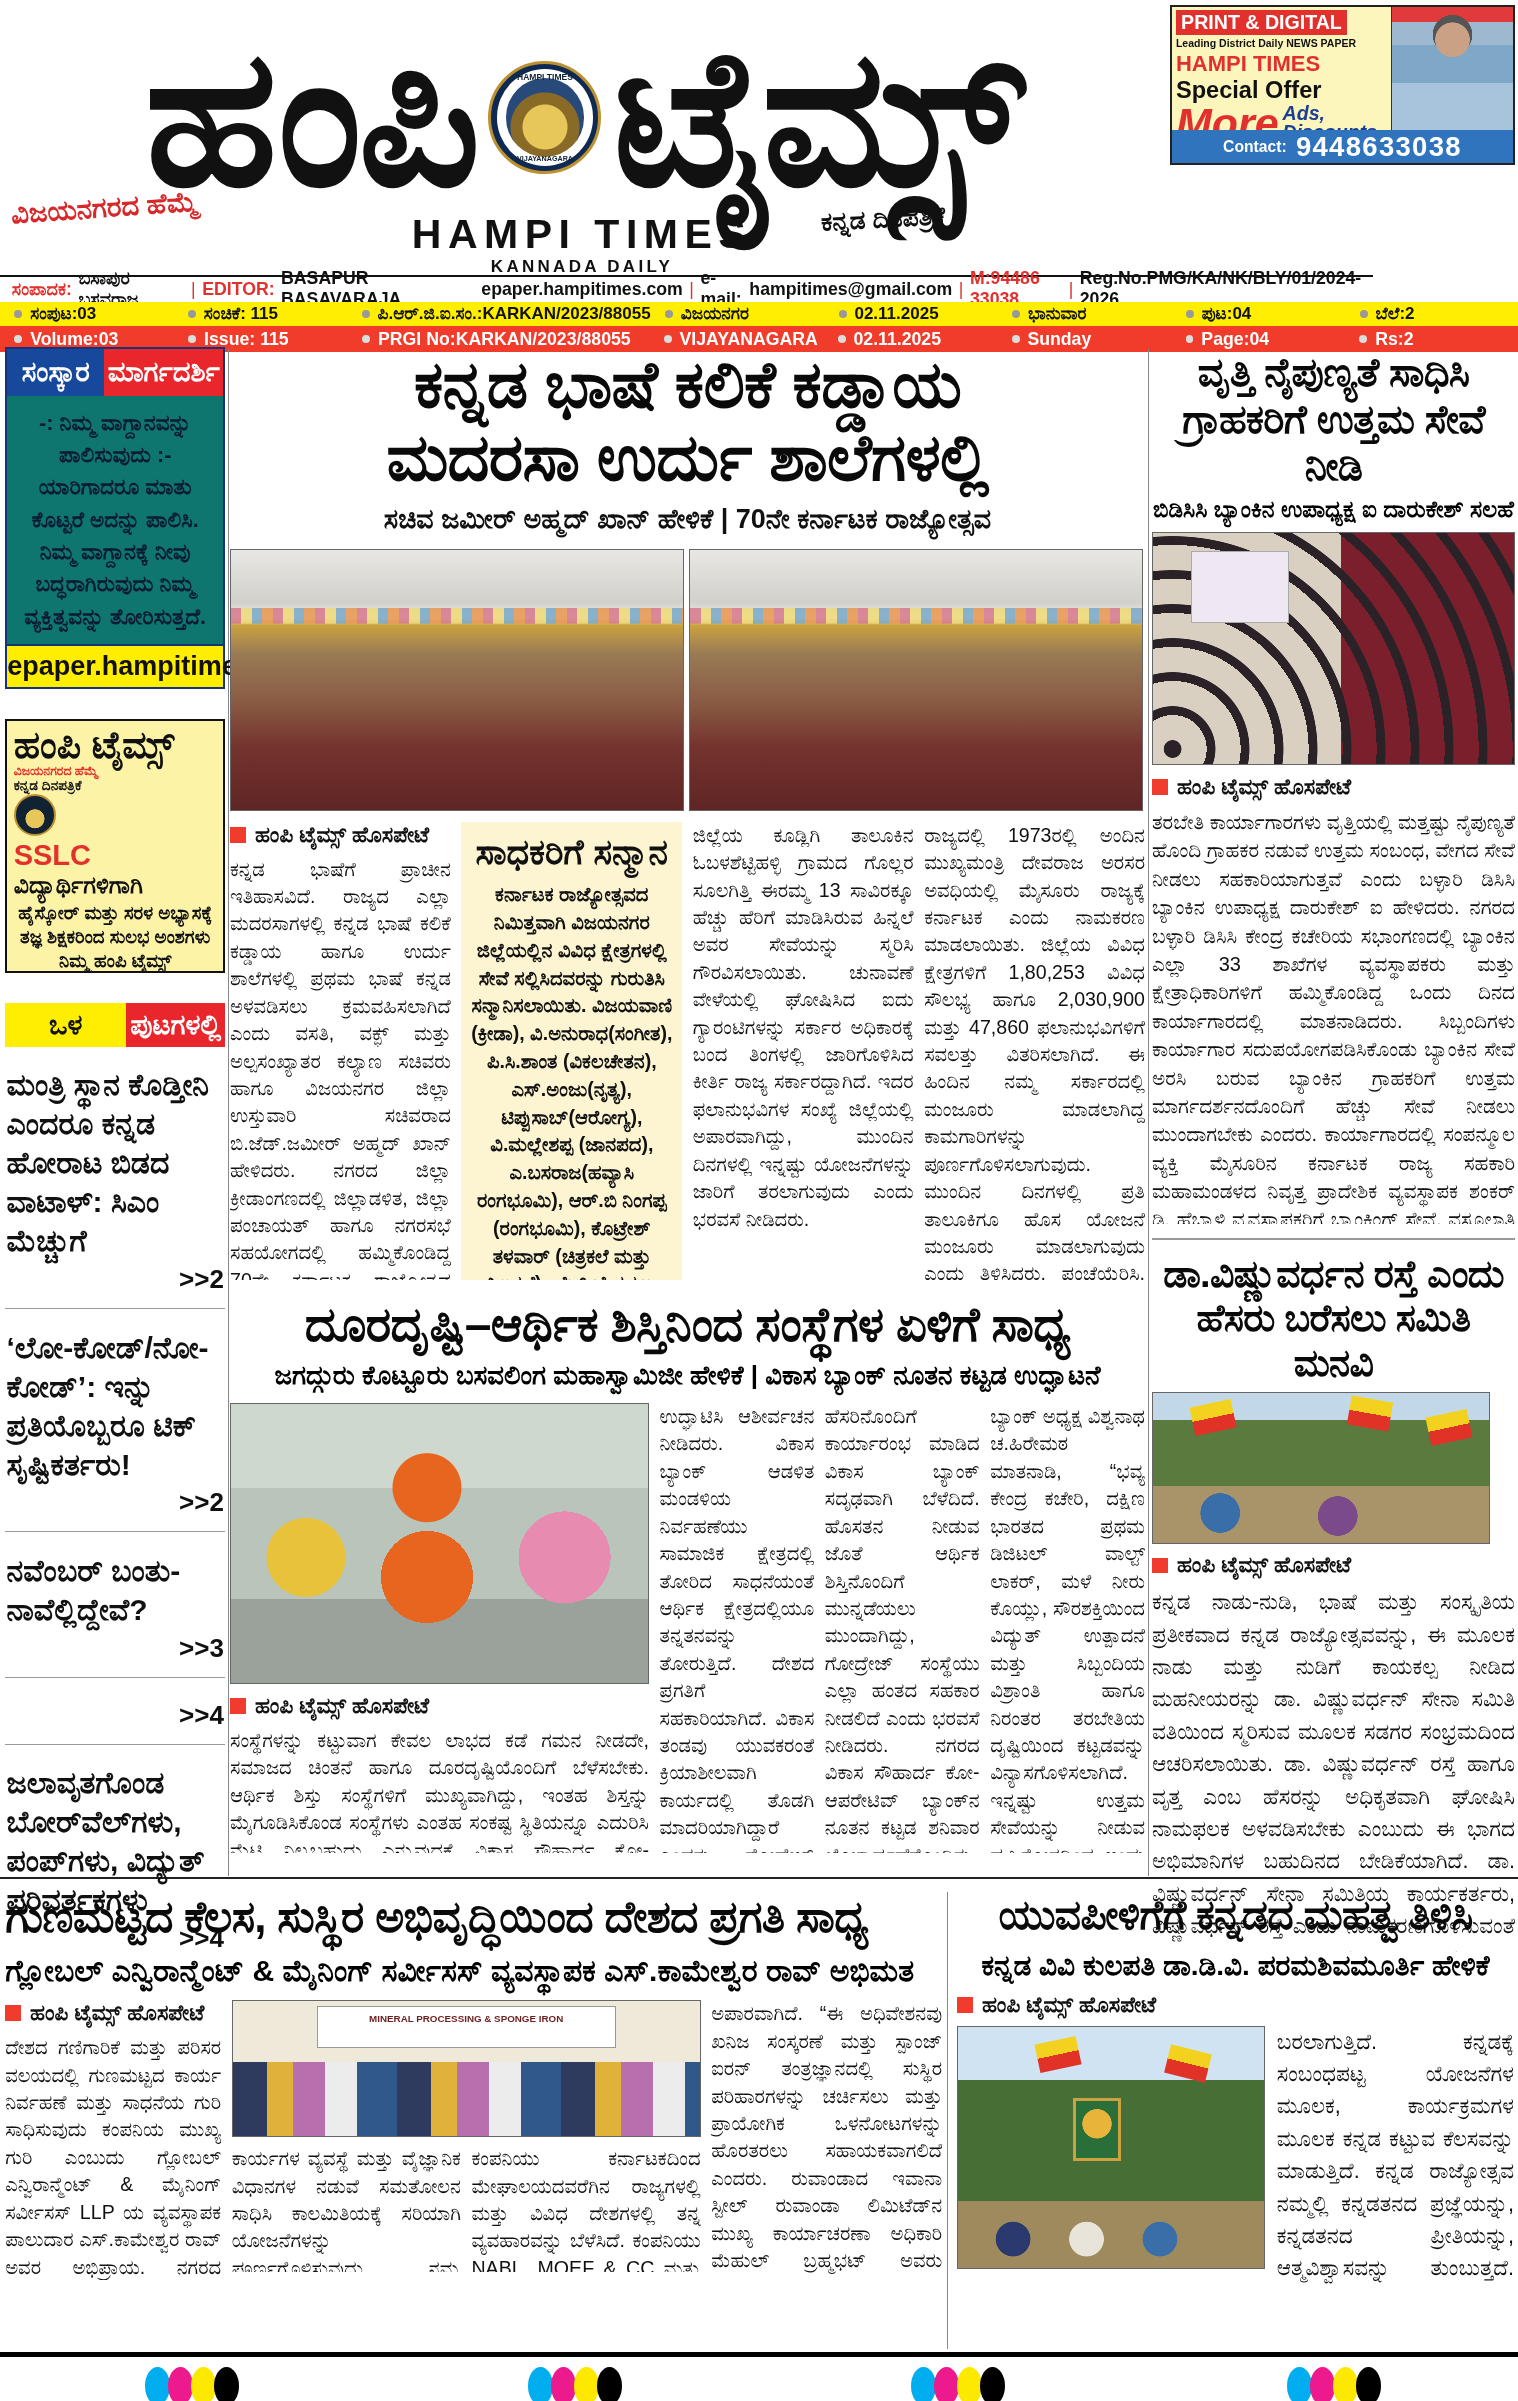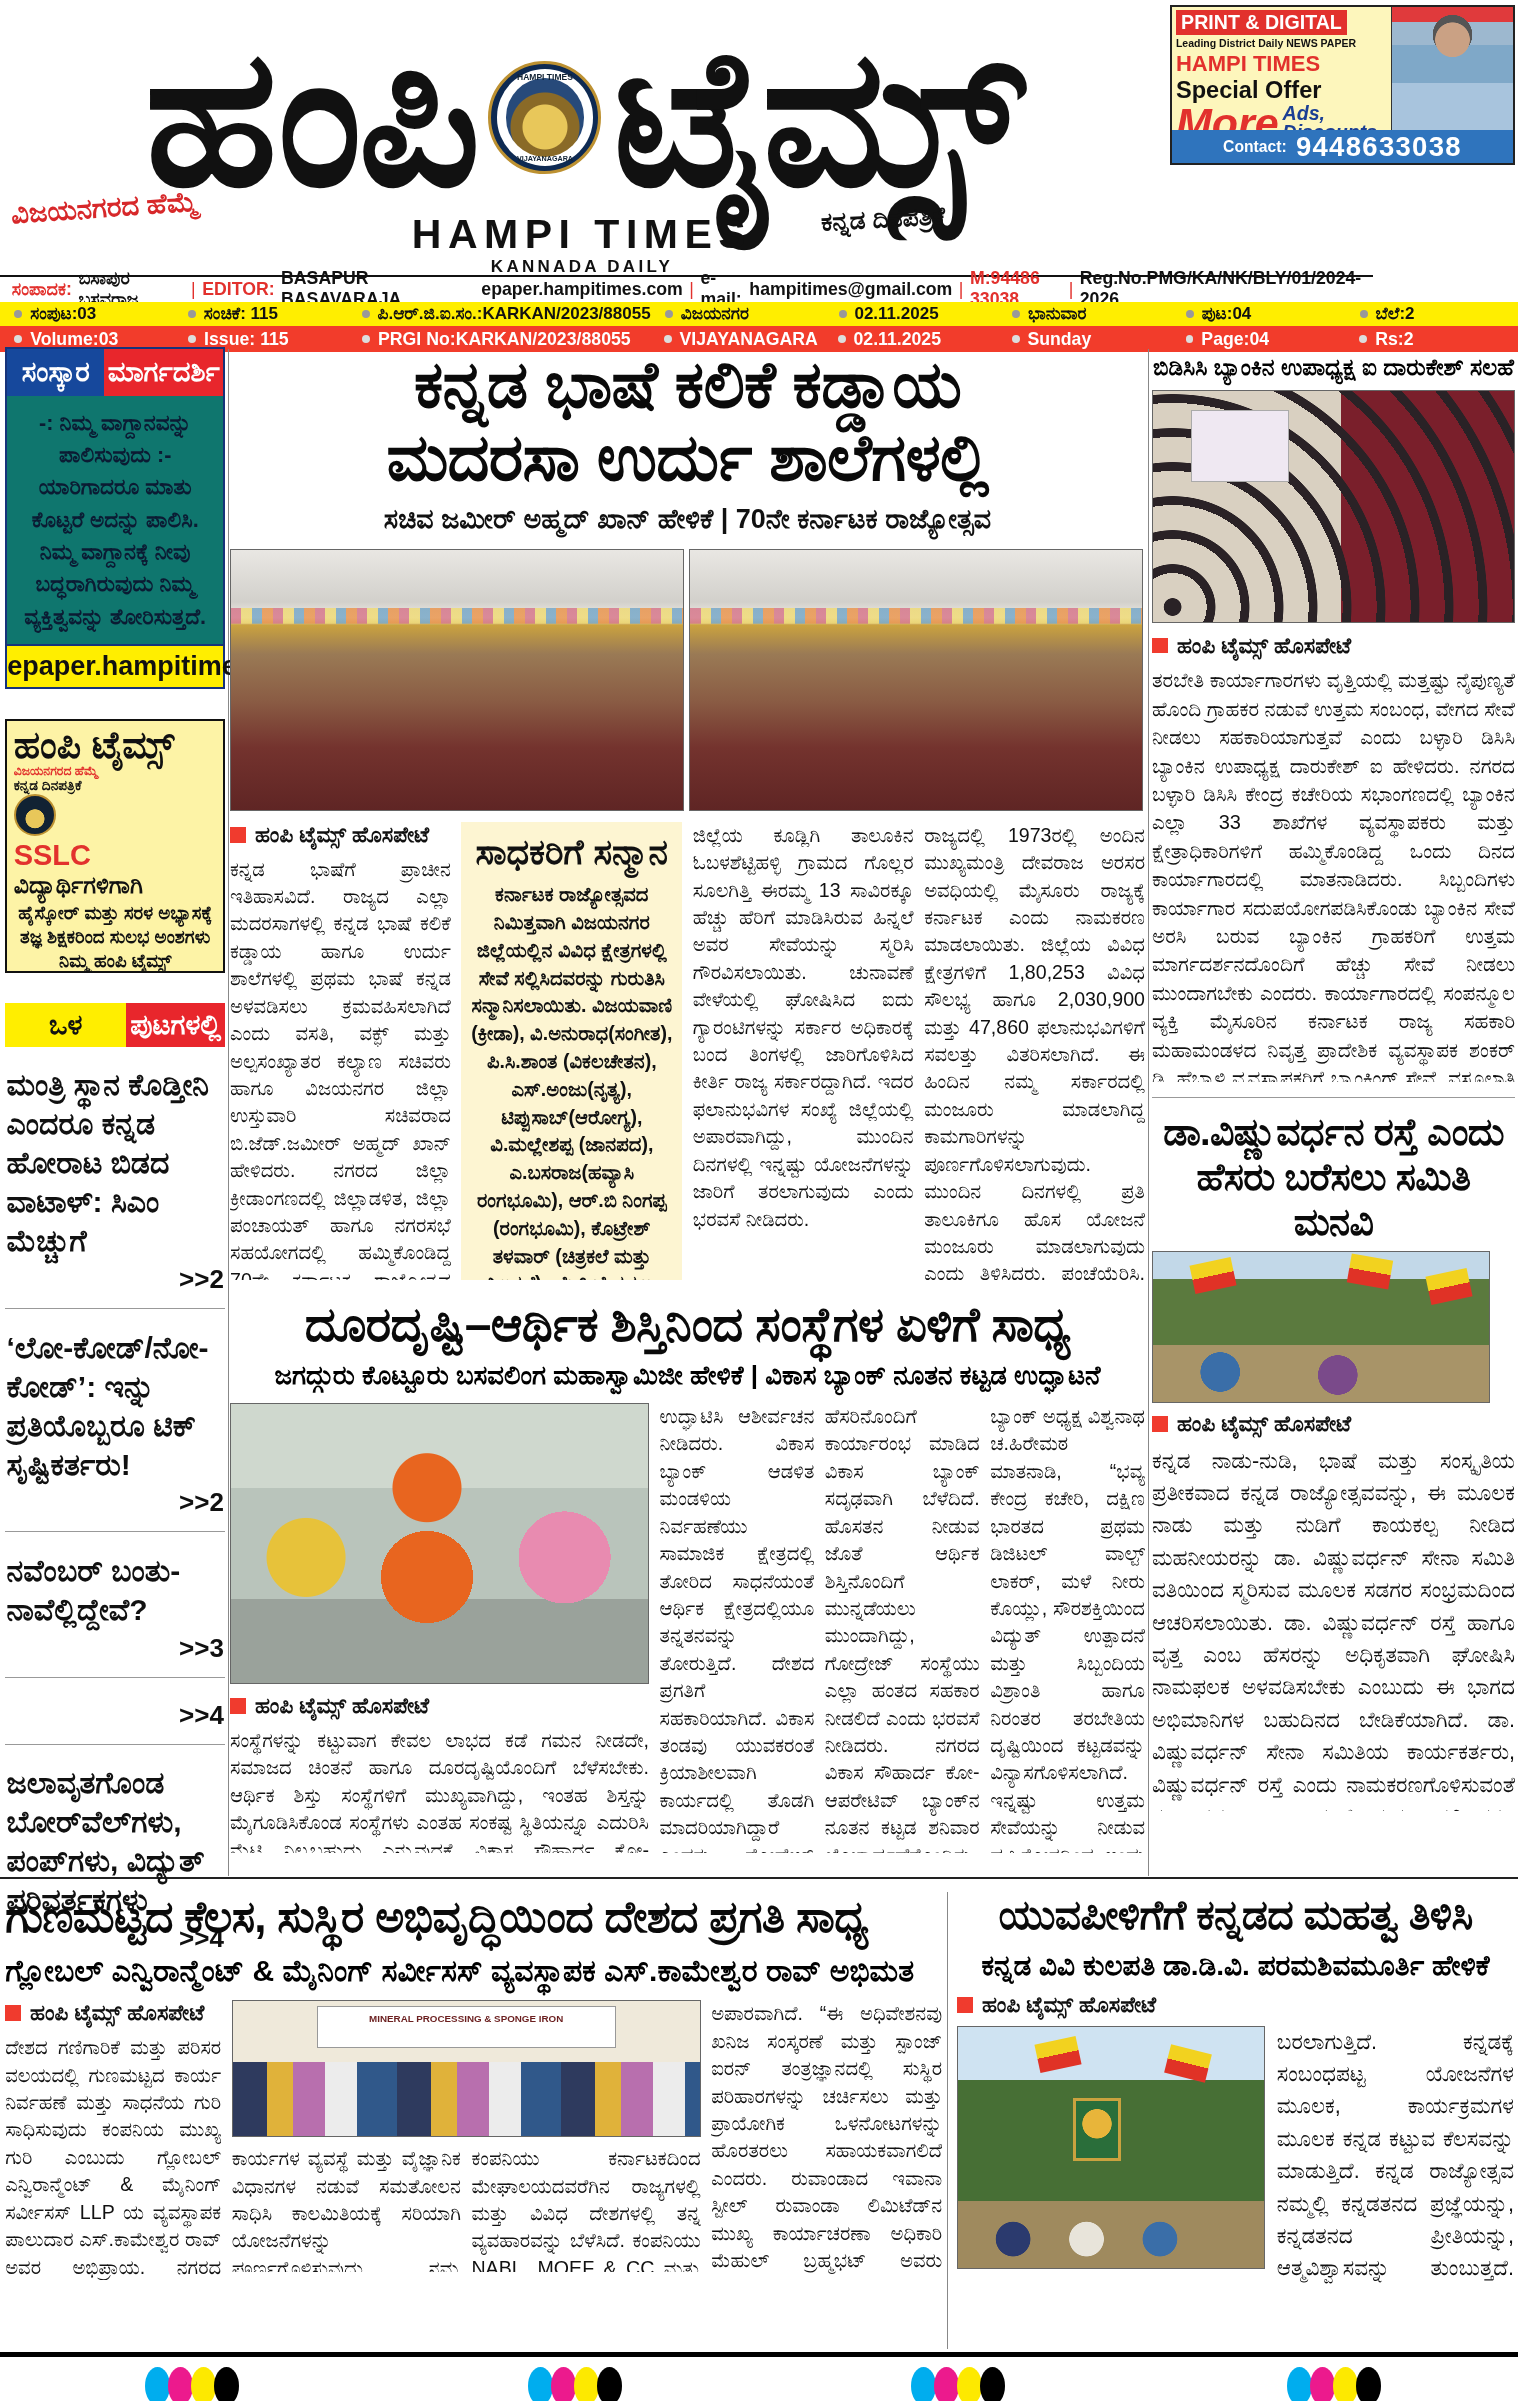--- a/index.html
+++ b/index.html
@@ -361,20 +361,21 @@
       <div class="a2-col">
           <p class="body-txt kn">ಹೆಸರಿನೊಂದಿಗೆ ಕಾರ್ಯಾರಂಭ ಮಾಡಿದ ವಿಕಾಸ ಬ್ಯಾಂಕ್ ಸದೃಢವಾಗಿ ಬೆಳೆದಿದೆ. ಹೊಸತನ ನೀಡುವ ಜೊತೆ ಆರ್ಥಿಕ ಶಿಸ್ತಿನೊಂದಿಗೆ ಮುನ್ನಡೆಯಲು ಮುಂದಾಗಿದ್ದು, ಗೋದ್ರೇಜ್ ಸಂಸ್ಥೆಯು ಎಲ್ಲಾ ಹಂತದ ಸಹಕಾರ ನೀಡಲಿದೆ ಎಂದು ಭರವಸೆ ನೀಡಿದರು. ನಗರದ ವಿಕಾಸ ಸೌಹಾರ್ದ ಕೋ-ಆಪರೇಟಿವ್ ಬ್ಯಾಂಕ್‌ನ ನೂತನ ಕಟ್ಟಡ ಶನಿವಾರ ಲೋಕಾರ್ಪಣೆಗೊಂಡಿತು.</p>
         </div>
       <div class="a2-col">
           <p class="body-txt kn">ಬ್ಯಾಂಕ್ ಅಧ್ಯಕ್ಷ ವಿಶ್ವನಾಥ ಚ.ಹಿರೇಮಠ ಮಾತನಾಡಿ, “ಭವ್ಯ ಕೇಂದ್ರ ಕಚೇರಿ, ದಕ್ಷಿಣ ಭಾರತದ ಪ್ರಥಮ ಡಿಜಿಟಲ್ ವಾಲ್ಟ್ ಲಾಕರ್, ಮಳೆ ನೀರು ಕೊಯ್ಲು, ಸೌರಶಕ್ತಿಯಿಂದ ವಿದ್ಯುತ್ ಉತ್ಪಾದನೆ ಮತ್ತು ಸಿಬ್ಬಂದಿಯ ವಿಶ್ರಾಂತಿ ಹಾಗೂ ನಿರಂತರ ತರಬೇತಿಯ ದೃಷ್ಟಿಯಿಂದ ಕಟ್ಟಡವನ್ನು ವಿನ್ಯಾಸಗೊಳಿಸಲಾಗಿದೆ. ಇನ್ನಷ್ಟು ಉತ್ತಮ ಸೇವೆಯನ್ನು ನೀಡುವ ದೃಷ್ಟಿಕೋನದಿಂದ ಇಂದು ನೂತನ ಕಟ್ಟಡ ಲೋಕಾರ್ಪಣೆಗೊಂಡಿದೆ. ಇದು ನಮ್ಮ ಸೇವೆಯ ಸಾರ್ಥಕತೆಗೆ ಸಾಕ್ಷಿಯಾಗಿದೆ ಎಂದು ತಿಳಿಸಿದರು. ಬ್ಯಾಂಕ್ ಆಡಳಿತ ಮಂಡಳಿಯ ಸಲಹೆಗಾರ ಬಿ.ಜೆ.ಕುಲಕರ್ಣಿ, ನಿರ್ದೇಶಕರಾದ ಛಾಯಾದಿವಾಕರ, ರಮೇಶ್ ಪುರೋಹಿತ್, ಎಂ.ವೆಂಕಪ್ಪ, ಸಿ.ಎಸ್.ಸೊಪ್ಪಮಠ, ರಾಜೇಶ್ ಹಿರೇಮಠ, ಅಕ್ಕಿ ಮಲ್ಲಿಕಾರ್ಜುನ, ಗಂಗಾಧರ ಪತ್ತಾರ, ಪ್ರಸನ್ನ ಹಿರೇಮಠ, ಎಚ್.ವಿ.ಶರಣಸ್ವಾಮಿ ಪಾಲ್ಗೊಂಡಿದ್ದರು.</p>
         </div>
     </div>
   </div>
 
   <div class="abs rzone">
+    <div class="r-head kn">ವೃತ್ತಿ ನೈಪುಣ್ಯತೆ ಸಾಧಿಸಿ ಗ್ರಾಹಕರಿಗೆ ಉತ್ತಮ ಸೇವೆ ನೀಡಿ</div>
     <div class="r-kick kn">ಬಿಡಿಸಿಸಿ ಬ್ಯಾಂಕಿನ ಉಪಾಧ್ಯಕ್ಷ ಐ ದಾರುಕೇಶ್ ಸಲಹೆ</div>
     <div class="photo photo-hall">
       <span class="screen"></span>
     </div>
     <div class="byline" style="margin-top:9.2px;">
       <span class="byline-sq"></span>
       <span class="byline-tx kn">ಹಂಪಿ ಟೈಮ್ಸ್ ಹೊಸಪೇಟೆ</span>
     </div>
     <p class="r-body kn" style="height:416px;">ತರಬೇತಿ ಕಾರ್ಯಾಗಾರಗಳು ವೃತ್ತಿಯಲ್ಲಿ ಮತ್ತಷ್ಟು ನೈಪುಣ್ಯತೆ ಹೊಂದಿ ಗ್ರಾಹಕರ ನಡುವೆ ಉತ್ತಮ ಸಂಬಂಧ, ವೇಗದ ಸೇವೆ ನೀಡಲು ಸಹಕಾರಿಯಾಗುತ್ತವೆ ಎಂದು ಬಳ್ಳಾರಿ ಡಿಸಿಸಿ ಬ್ಯಾಂಕಿನ ಉಪಾಧ್ಯಕ್ಷ ದಾರುಕೇಶ್ ಐ ಹೇಳಿದರು. ನಗರದ ಬಳ್ಳಾರಿ ಡಿಸಿಸಿ ಕೇಂದ್ರ ಕಚೇರಿಯ ಸಭಾಂಗಣದಲ್ಲಿ ಬ್ಯಾಂಕಿನ ಎಲ್ಲಾ 33 ಶಾಖೆಗಳ ವ್ಯವಸ್ಥಾಪಕರು ಮತ್ತು ಕ್ಷೇತ್ರಾಧಿಕಾರಿಗಳಿಗೆ ಹಮ್ಮಿಕೊಂಡಿದ್ದ ಒಂದು ದಿನದ ಕಾರ್ಯಾಗಾರದಲ್ಲಿ ಮಾತನಾಡಿದರು. ಸಿಬ್ಬಂದಿಗಳು ಕಾರ್ಯಾಗಾರ ಸದುಪಯೋಗಪಡಿಸಿಕೊಂಡು ಬ್ಯಾಂಕಿನ ಸೇವೆ ಅರಸಿ ಬರುವ ಬ್ಯಾಂಕಿನ ಗ್ರಾಹಕರಿಗೆ ಉತ್ತಮ ಮಾರ್ಗದರ್ಶನದೊಂದಿಗೆ ಹೆಚ್ಚು ಸೇವೆ ನೀಡಲು ಮುಂದಾಗಬೇಕು ಎಂದರು. ಕಾರ್ಯಾಗಾರದಲ್ಲಿ ಸಂಪನ್ಮೂಲ ವ್ಯಕ್ತಿ ಮೈಸೂರಿನ ಕರ್ನಾಟಕ ರಾಜ್ಯ ಸಹಕಾರಿ ಮಹಾಮಂಡಳದ ನಿವೃತ್ತ ಪ್ರಾದೇಶಿಕ ವ್ಯವಸ್ಥಾಪಕ ಶಂಕರ್ ಡಿ. ಹೆಬ್ಬಾಳಿ ವ್ಯವಸ್ಥಾಪಕರಿಗೆ ಬ್ಯಾಂಕಿಂಗ್ ಸೇವೆ, ವಸೂಲಾತಿ ಮತ್ತು ಗ್ರಾಹಕ ಸ್ನೇಹಿ ಸೇವೆಗಳ ಕುರಿತು ತರಬೇತಿ ನೀಡಿದರು. ಬ್ಯಾಂಕಿನ ಉಪಪ್ರಧಾನ ವ್ಯವಸ್ಥಾಪಕರುಗಳಾದ ಶಂಕರ ಡಿ., ಕೃಷ್ಣಪ್ರಸಾದ ಮೂರ್ತಿ, ಕಾಮಯ್ಯಸ್ವಾಮಿ, ಎಸ್.ಕೆ. ಮುಖ್ಯ ಅಧಿಕಾರಿಗಳು ಹಾಗೂ ಕ್ಷೇತ್ರಾಧಿಕಾರಿಗಳು ಕಾರ್ಯಾಗಾರದಲ್ಲಿ ಪಾಲ್ಗೊಂಡಿದ್ದರು.</p>
 

